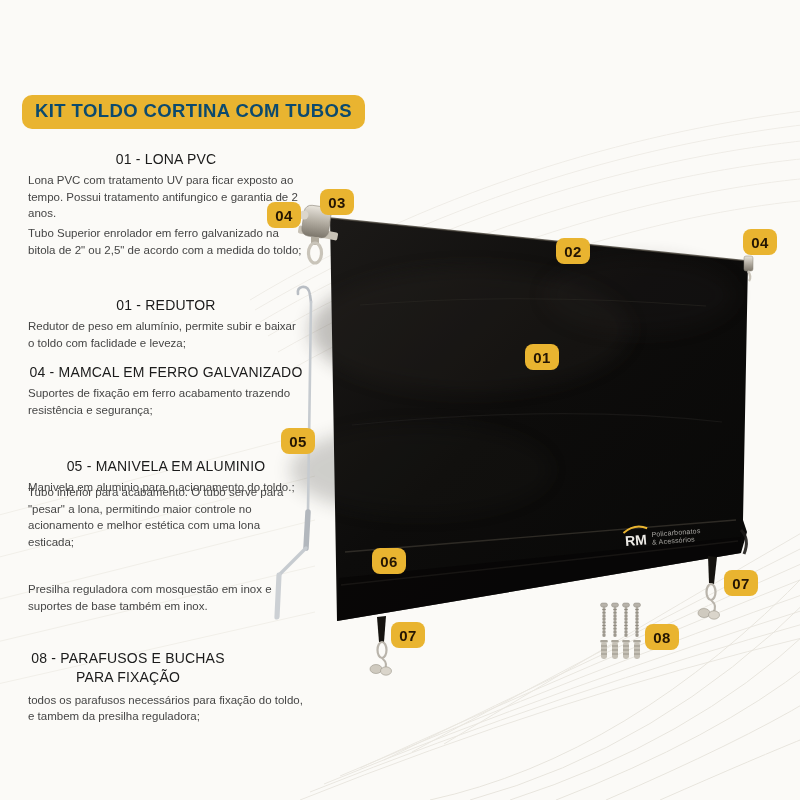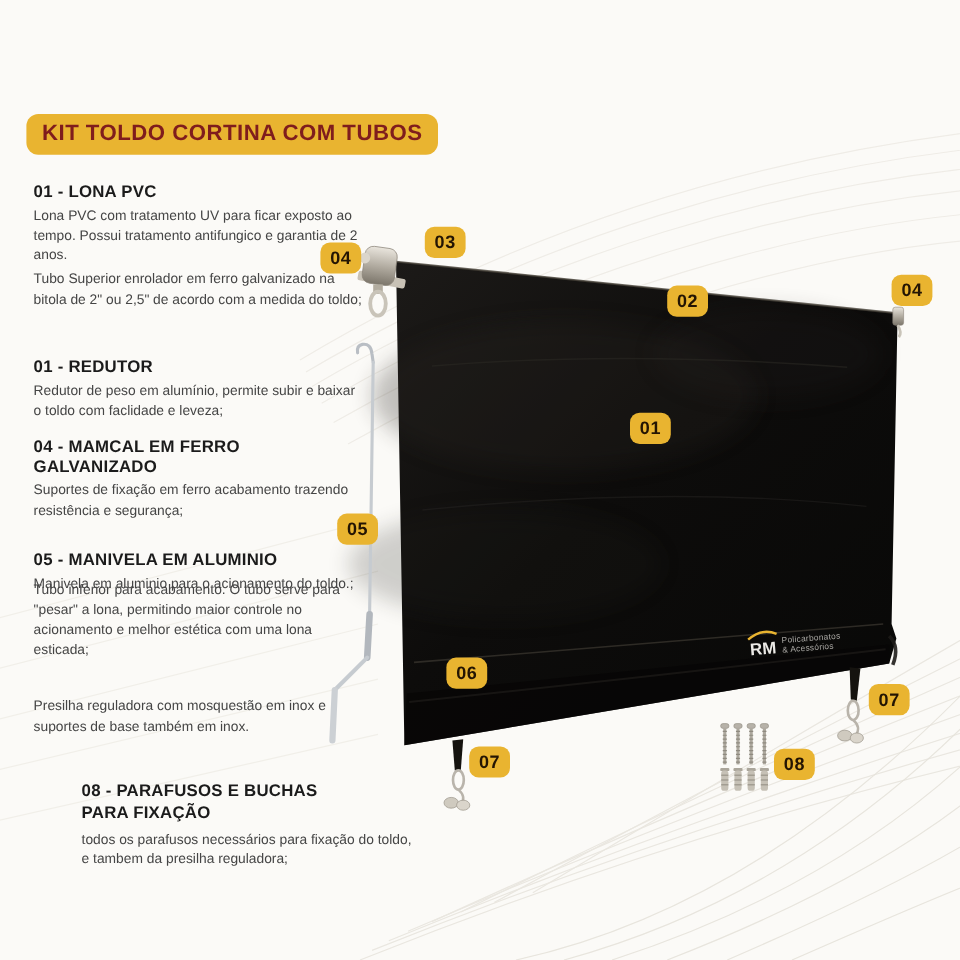--- a/index.html
+++ b/index.html
@@ -1,27 +1,27 @@
 <!DOCTYPE html>
 <html><head>
 <meta charset="utf-8">
 <style>
   html,body{margin:0;padding:0;background:#ffffff;}
   .page{position:relative;width:800px;height:800px;background:#fbfaf7;overflow:hidden;
         font-family:"Liberation Sans",sans-serif;}
   .bg-curves{position:absolute;left:0;top:0;z-index:0;}
-  .title-bar{position:absolute;left:22px;top:95px;z-index:3;background:#e9b430;color:#7f1d1d;
+  .title-bar{position:absolute;left:22px;top:95px;z-index:3;background:#e9b430;color:#0c4a6e;
              font-weight:bold;font-size:18.5px;letter-spacing:.4px;padding:5px 13px 7px;
              border-radius:10px;white-space:nowrap;}
   .item{position:absolute;left:28px;width:276px;z-index:2;}
-  .item h3{margin:0 0 5px;font-size:14px;color:#1b1b1b;letter-spacing:.2px;font-weight:bold;}
+  .item h3{margin:0 0 5px;font-size:14px;color:#1b1b1b;letter-spacing:.2px;font-weight:normal;text-align:center;}
   .item p{margin:0;font-size:11.5px;line-height:1.45;color:#454545;}
   .item.wrap h3{max-width:200px;line-height:1.35;}
   #item-1{top:151px;} #item-2{top:225px;} #item-3{top:297px;} #item-4{top:364px;}
-  #item-5{top:439px;margin-top:19px;} #item-6{top:484px;} #item-7{top:581px;} #item-8{top:649px;margin-left:40px;}
+  #item-5{top:439px;margin-top:19px;} #item-6{top:484px;} #item-7{top:581px;} #item-8{top:649px;}
   .product{position:absolute;left:0;top:0;z-index:4;pointer-events:none;}
   .badge{position:absolute;z-index:6;min-width:34px;height:26px;box-sizing:border-box;
          background:#e9b430;border-radius:8px;display:flex;align-items:center;justify-content:center;
          font-weight:bold;font-size:15px;color:#241503;letter-spacing:.5px;padding:0 5px;}
   .logo{position:absolute;left:625px;top:530px;z-index:5;display:flex;align-items:center;gap:5px;
         transform:rotate(-4.5deg);}
   .logo .rm{color:#eceae6;font-weight:bold;font-size:14px;position:relative;line-height:1;}
   .logo .swoosh{position:absolute;left:-2px;top:-8px;}
   .logo .lines{display:flex;flex-direction:column;font-size:7px;color:#a9a7a3;line-height:1.2;
                letter-spacing:.2px;}
@@ -222,21 +222,21 @@
         <path d="M1,7 Q13,-2 25,4" stroke="#e9b430" fill="none" stroke-width="2"></path>
       </svg>
       <span>RM</span>
     </div>
     <div class="lines">
       <span>Policarbonatos</span>
       <span>&amp; Acessórios</span>
     </div>
   </div>
 
-  <div class="badge" style="left:320px;top:189px;margin-left:34px;">03</div>
+  <div class="badge" style="left:320px;top:189px;">03</div>
   <div class="badge" style="left:267px;top:202px;">04</div>
   <div class="badge" style="left:556px;top:238px;">02</div>
   <div class="badge" style="left:743px;top:229px;">04</div>
   <div class="badge" style="left:525px;top:344px;">01</div>
   <div class="badge" style="left:281px;top:428px;">05</div>
   <div class="badge" style="left:372px;top:548px;">06</div>
   <div class="badge" style="left:391px;top:622px;">07</div>
   <div class="badge" style="left:724px;top:570px;">07</div>
   <div class="badge" style="left:645px;top:624px;">08</div>
 

